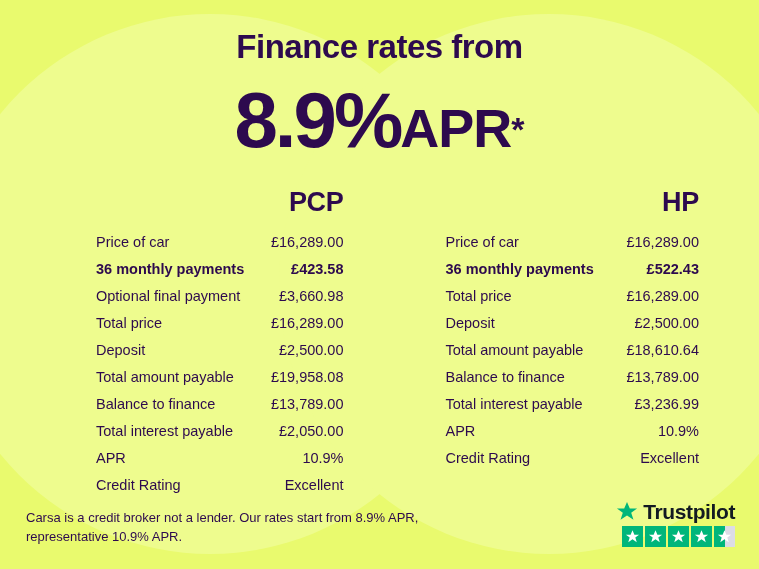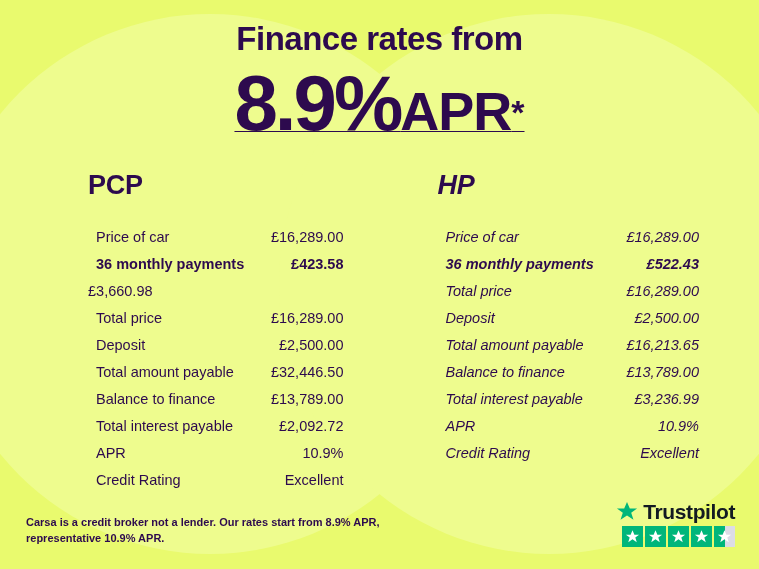--- a/index.html
+++ b/index.html
@@ -46,28 +46,28 @@
     height: 569px;
   }
   .headline {
     text-align: center;
     color: #2d0a4e;
     font-size: 33px;
     font-weight: bold;
     letter-spacing: -0.5px;
     padding-top: 22px;
     line-height: 1;
+    margin-top: 8px;
   }
   .rate-row {
     text-align: center;
     color: #2d0a4e;
-    margin-top: 9px;
+    margin-top: 18px;
     white-space: nowrap;
     line-height: 1;
-    text-decoration: underline;
   }
   .rate-big {
     font-size: 78px;
     font-weight: bold;
     letter-spacing: -3px;
     vertical-align: baseline;
   }
   .rate-apr {
     font-size: 54px;
     font-weight: bold;
@@ -87,28 +87,27 @@
     width: 50%;
     box-sizing: border-box;
   }
   .col-left {
     padding-left: 88px;
     padding-right: 36px;
   }
   .col-right {
     padding-left: 58px;
     padding-right: 60px;
-    font-style: italic;
   }
   .col-title {
-    text-align: left;
+    text-align: right;
     color: #2d0a4e;
     font-size: 27px;
     font-weight: bold;
-    margin-bottom: 22px;
+    margin-bottom: 10px;
     letter-spacing: -0.3px;
   }
   .row {
     display: flex;
     justify-content: space-between;
     align-items: baseline;
     color: #2d0a4e;
     font-size: 14.5px;
     padding: 5.5px 0;
   }
@@ -130,23 +129,23 @@
     bottom: 0;
     width: 759px;
     height: 72px;
   }
   .disclaimer {
     position: absolute;
     left: 26px;
     bottom: 22px;
     width: 400px;
     color: #2d0a4e;
-    font-size: 11px;
+    font-size: 13px;
     line-height: 1.45;
-    font-weight: bold;
+    font-weight: normal;
   }
   .trustpilot {
     position: absolute;
     right: 24px;
     bottom: 22px;
     text-align: right;
   }
   .tp-top {
     display: flex;
     align-items: center;
@@ -221,41 +220,42 @@
 
         <div class="row">
           <span class="label">Price of car</span>
           <span class="value">£16,289.00</span>
         </div>
         <div class="row bold">
           <span class="label">36 monthly payments</span>
           <span class="value">£423.58</span>
         </div>
         <div class="row">
+          <span class="label">Optional final payment</span>
           <span class="value">£3,660.98</span>
         </div>
         <div class="row">
           <span class="label">Total price</span>
           <span class="value">£16,289.00</span>
         </div>
         <div class="row">
           <span class="label">Deposit</span>
           <span class="value">£2,500.00</span>
         </div>
         <div class="row">
           <span class="label">Total amount payable</span>
-          <span class="value">£32,446.50</span>
+          <span class="value">£19,958.08</span>
         </div>
         <div class="row">
           <span class="label">Balance to finance</span>
           <span class="value">£13,789.00</span>
         </div>
         <div class="row">
           <span class="label">Total interest payable</span>
-          <span class="value">£2,092.72</span>
+          <span class="value">£2,050.00</span>
         </div>
         <div class="row">
           <span class="label">APR</span>
           <span class="value">10.9%</span>
         </div>
         <div class="row">
           <span class="label">Credit Rating</span>
           <span class="value">Excellent</span>
         </div>
       </div>
@@ -274,21 +274,21 @@
         <div class="row">
           <span class="label">Total price</span>
           <span class="value">£16,289.00</span>
         </div>
         <div class="row">
           <span class="label">Deposit</span>
           <span class="value">£2,500.00</span>
         </div>
         <div class="row">
           <span class="label">Total amount payable</span>
-          <span class="value">£16,213.65</span>
+          <span class="value">£18,610.64</span>
         </div>
         <div class="row">
           <span class="label">Balance to finance</span>
           <span class="value">£13,789.00</span>
         </div>
         <div class="row">
           <span class="label">Total interest payable</span>
           <span class="value">£3,236.99</span>
         </div>
         <div class="row">

